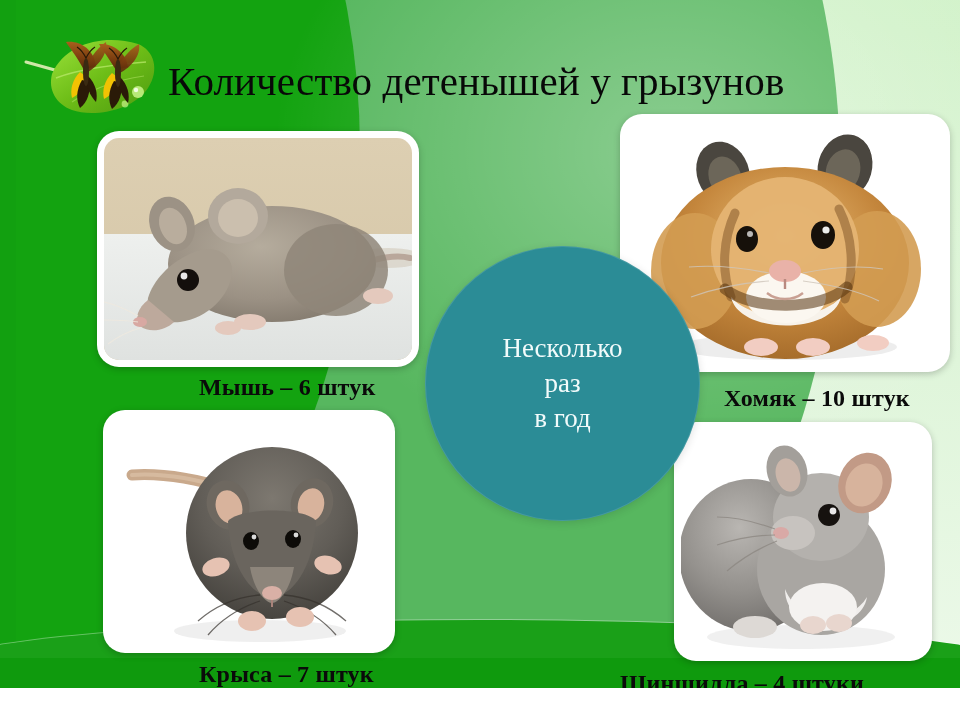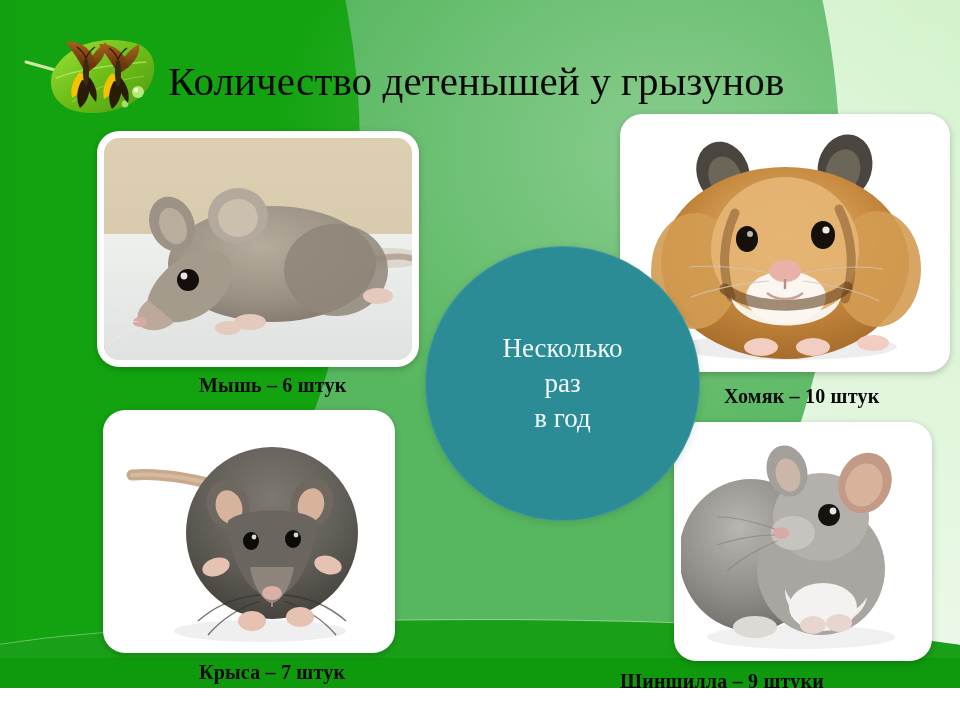--- a/index.html
+++ b/index.html
@@ -101,21 +101,21 @@
     display:flex;flex-direction:column;align-items:center;justify-content:center;
     color:#f2fbfb;text-align:center;
     font-size:27px;line-height:1.30;
   }
   .circle .l1{display:block;}
   .circle .l2{display:block;}
   .circle .l3{display:block;}
 
   
   .caption{
-    position:absolute;font-weight:bold;font-size:20px;color:#0a0a0a;
+    position:absolute;font-weight:bold;font-size:24px;color:#0a0a0a;
     white-space:nowrap;letter-spacing:.2px;
   }
   .cap-mouse  {left:199px;top:374px;}
   .cap-hamster{left:724px;top:385px;}
   .cap-rat    {left:199px;top:661px;text-align:center;}
   .cap-chin   {left:620px;top:670px;}
 </style>
 </head>
 <body>
 
@@ -392,15 +392,15 @@
 
   <div class="circle">
     <span class="l1">Несколько</span>
     <span class="l2">раз</span>
     <span class="l3">в год</span>
   </div>
 
   <div class="caption cap-mouse">Мышь – 6 штук</div>
   <div class="caption cap-hamster">Хомяк  – 10 штук</div>
   <div class="caption cap-rat">Крыса – 7 штук</div>
-  <div class="caption cap-chin">Шиншилла   – 9 штуки</div>
+  <div class="caption cap-chin">Шиншилла   – 4 штуки</div>
 
 </div>
 
 </body></html>

